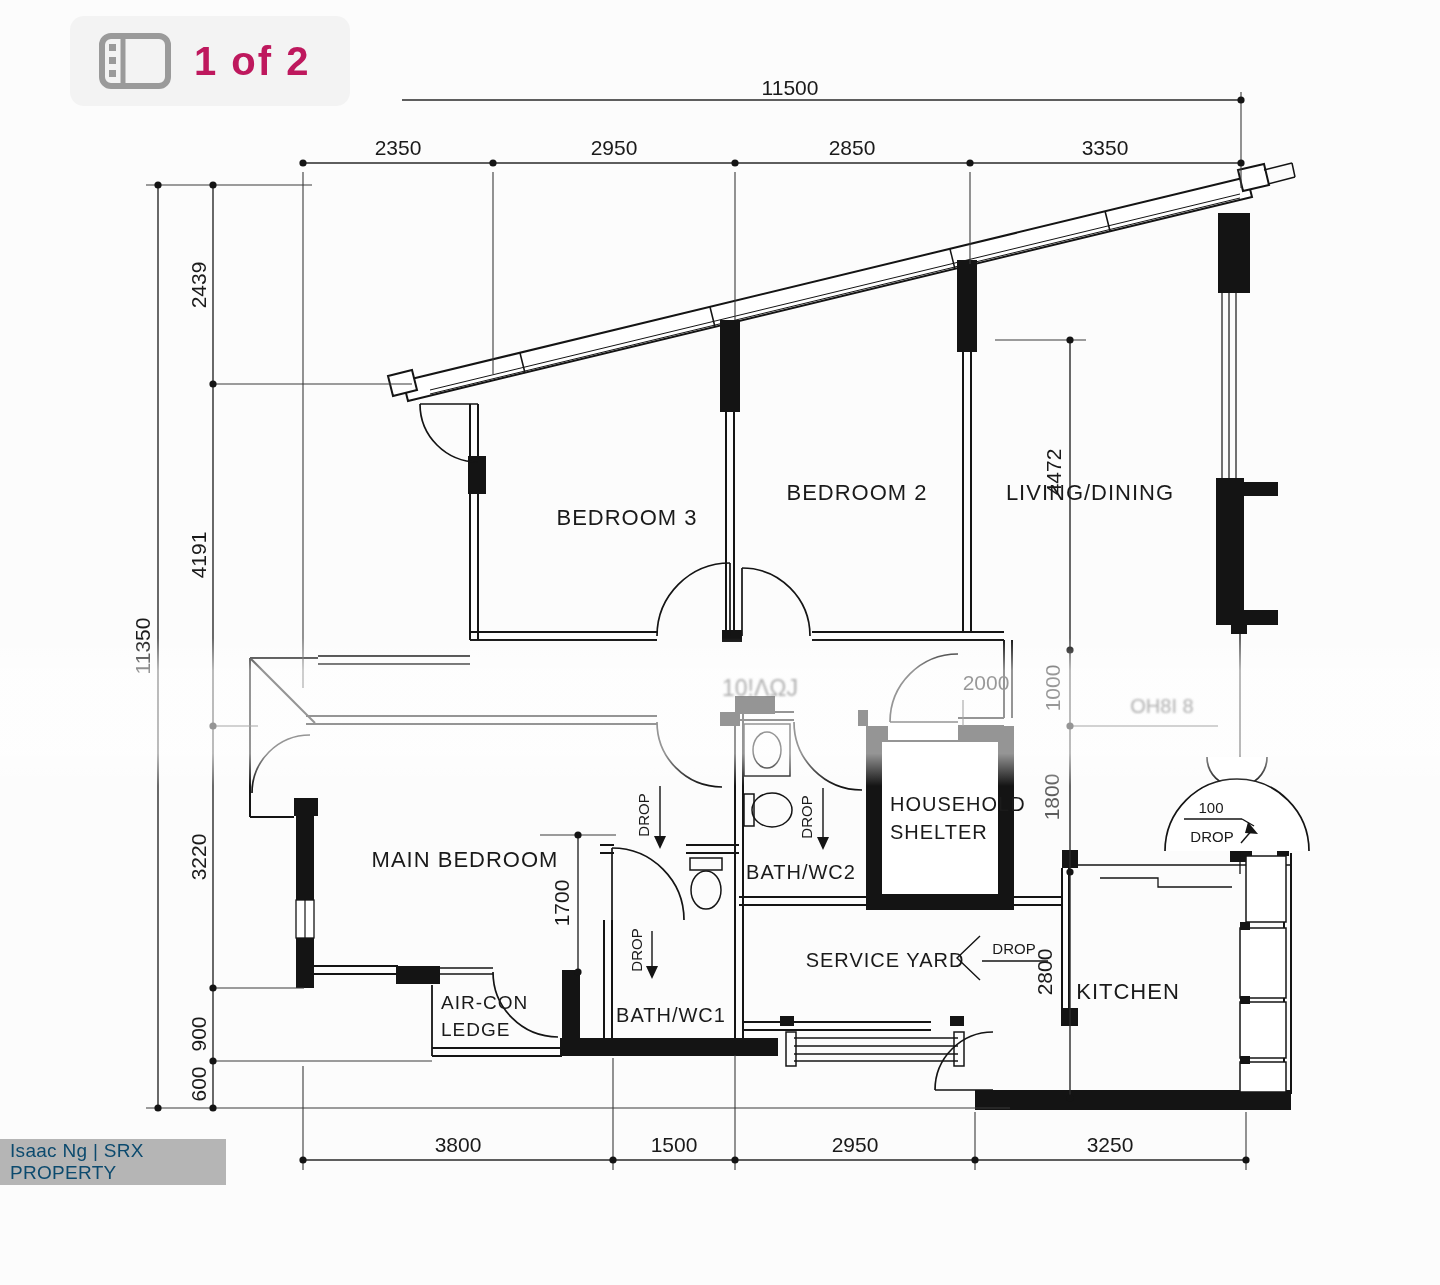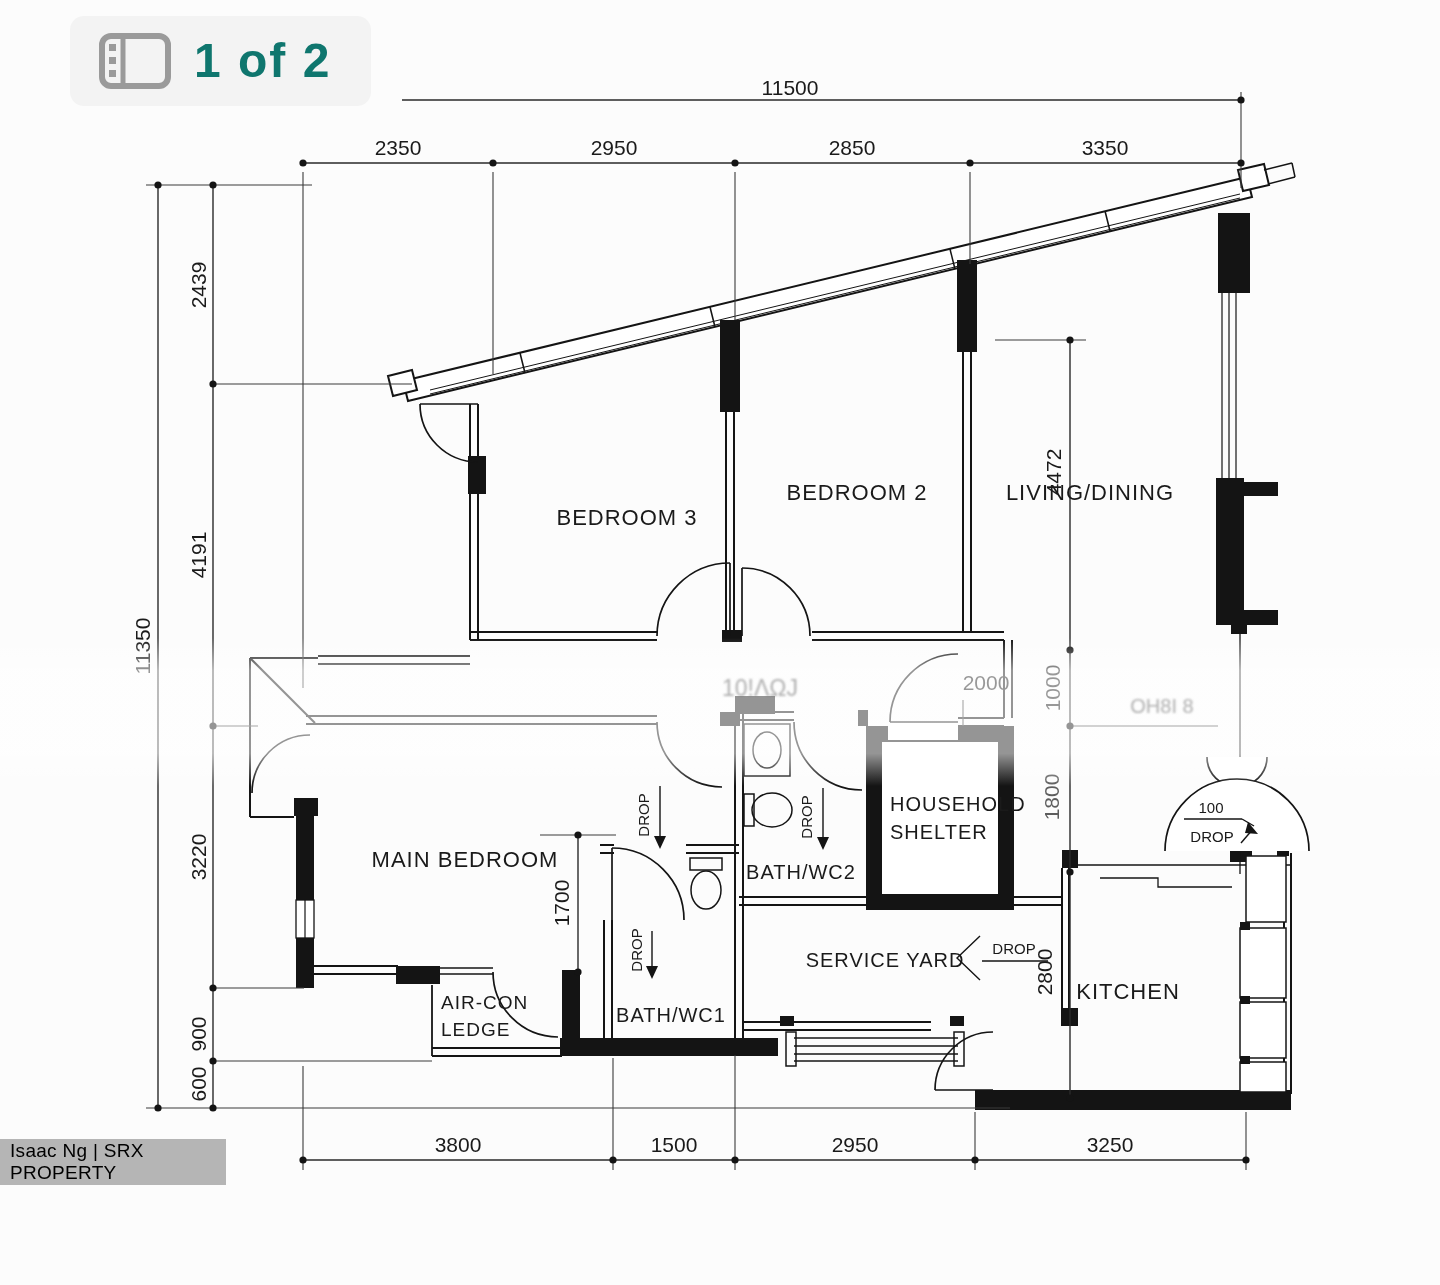--- a/index.html
+++ b/index.html
@@ -7,24 +7,24 @@
          font-family:"Liberation Sans",sans-serif;}
   .stage svg.plan{position:absolute;left:0;top:0;width:1440px;height:1285px;}
   svg text{dominant-baseline:middle;fill:#1a1a1a;font-family:"Liberation Sans",sans-serif;}
   .roomlbl{font-size:22px;letter-spacing:1px;font-weight:500;}
   .roomlbl-sm{font-size:20px;letter-spacing:1px;font-weight:500;}
   .dimlbl{font-size:21px;font-weight:500;}
   .droplbl{font-size:15px;font-weight:500;}
   .artifact{fill:#6f6f6f;opacity:.55;}
   .badge{position:absolute;left:70px;top:16px;display:inline-flex;align-items:center;gap:22px;
          background:#f3f3f3;border-radius:14px;padding:16px 40px 16px 28px;}
-  .badge .cnt{font-size:48px;line-height:1;color:#0f766e;font-weight:600;letter-spacing:2px;}
+  .badge .cnt{font-size:40px;line-height:1;color:#be185d;font-weight:600;letter-spacing:2px;}
   .watermark{position:absolute;left:0;top:1139px;width:226px;height:46px;background:#b5b5b5;
              display:flex;align-items:center;box-sizing:border-box;padding-left:10px;}
-  .watermark span{color:#000000;font-size:19px;letter-spacing:.3px;}
+  .watermark span{color:#0c4a6e;font-size:19px;letter-spacing:.3px;}
 </style>
 </head>
 <body>
 
 <div class="stage">
 
 <svg class="plan" viewBox="0 0 1440 1285">
   <defs>
     <linearGradient id="fade" x1="0" y1="0" x2="0" y2="1">
       <stop offset="0" stop-color="#ffffff" stop-opacity="0"></stop>

